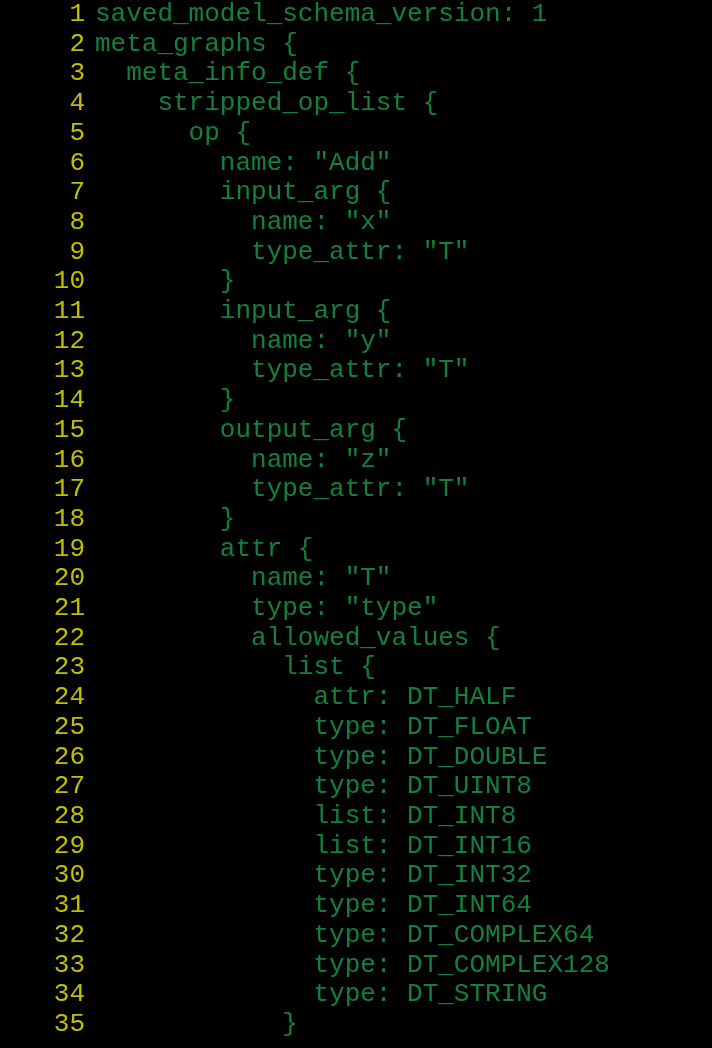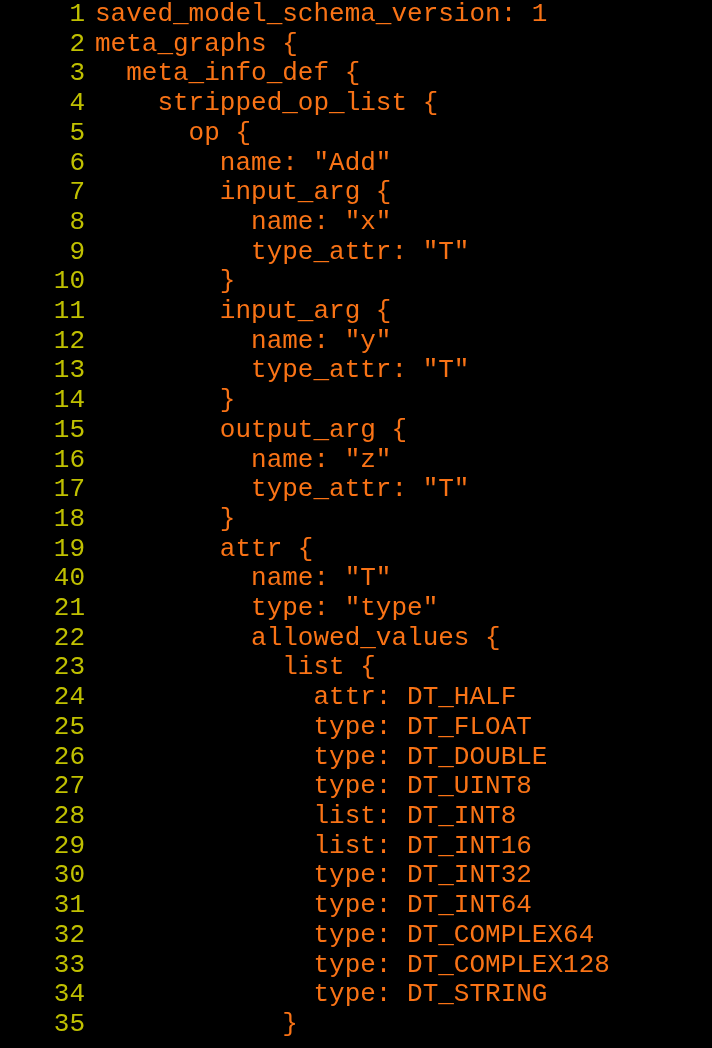--- a/index.html
+++ b/index.html
@@ -24,21 +24,21 @@
     white-space: pre;
   }
   .gutter {
     width: 85px;
     text-align: right;
     color: #c0c000;
     flex-shrink: 0;
     padding-right: 10px;
   }
   .code {
-    color: #f97316;
+    color: #15803d;
   }
 </style>
 </head>
 <body>
 
 <div class="editor" id="editor">
     <div class="line"><span class="gutter">1</span><span class="code">saved_model_schema_version: 1</span></div>
     <div class="line"><span class="gutter">2</span><span class="code">meta_graphs {</span></div>
     <div class="line"><span class="gutter">3</span><span class="code">  meta_info_def {</span></div>
     <div class="line"><span class="gutter">4</span><span class="code">    stripped_op_list {</span></div>
@@ -50,21 +50,21 @@
     <div class="line"><span class="gutter">10</span><span class="code">        }</span></div>
     <div class="line"><span class="gutter">11</span><span class="code">        input_arg {</span></div>
     <div class="line"><span class="gutter">12</span><span class="code">          name: "y"</span></div>
     <div class="line"><span class="gutter">13</span><span class="code">          type_attr: "T"</span></div>
     <div class="line"><span class="gutter">14</span><span class="code">        }</span></div>
     <div class="line"><span class="gutter">15</span><span class="code">        output_arg {</span></div>
     <div class="line"><span class="gutter">16</span><span class="code">          name: "z"</span></div>
     <div class="line"><span class="gutter">17</span><span class="code">          type_attr: "T"</span></div>
     <div class="line"><span class="gutter">18</span><span class="code">        }</span></div>
     <div class="line"><span class="gutter">19</span><span class="code">        attr {</span></div>
-    <div class="line"><span class="gutter">40</span><span class="code">          name: "T"</span></div>
+    <div class="line"><span class="gutter">20</span><span class="code">          name: "T"</span></div>
     <div class="line"><span class="gutter">21</span><span class="code">          type: "type"</span></div>
     <div class="line"><span class="gutter">22</span><span class="code">          allowed_values {</span></div>
     <div class="line"><span class="gutter">23</span><span class="code">            list {</span></div>
     <div class="line"><span class="gutter">24</span><span class="code">              attr: DT_HALF</span></div>
     <div class="line"><span class="gutter">25</span><span class="code">              type: DT_FLOAT</span></div>
     <div class="line"><span class="gutter">26</span><span class="code">              type: DT_DOUBLE</span></div>
     <div class="line"><span class="gutter">27</span><span class="code">              type: DT_UINT8</span></div>
     <div class="line"><span class="gutter">28</span><span class="code">              list: DT_INT8</span></div>
     <div class="line"><span class="gutter">29</span><span class="code">              list: DT_INT16</span></div>
     <div class="line"><span class="gutter">30</span><span class="code">              type: DT_INT32</span></div>

